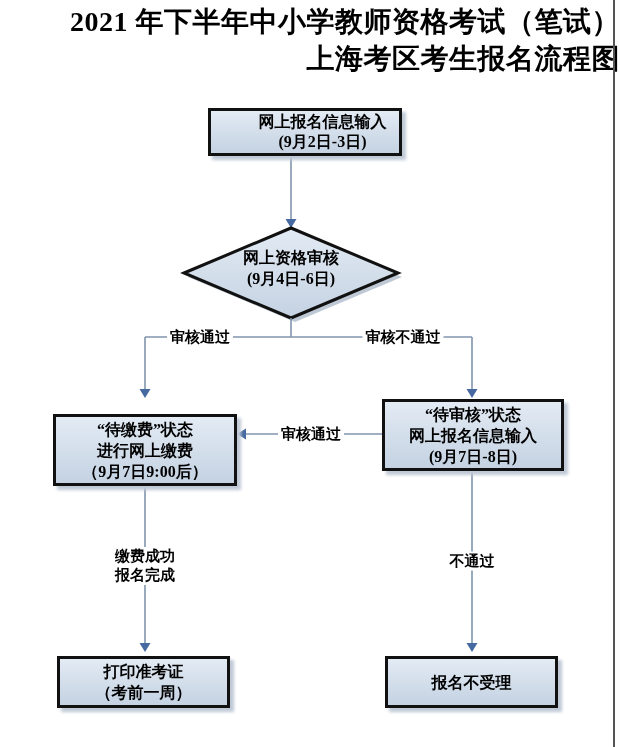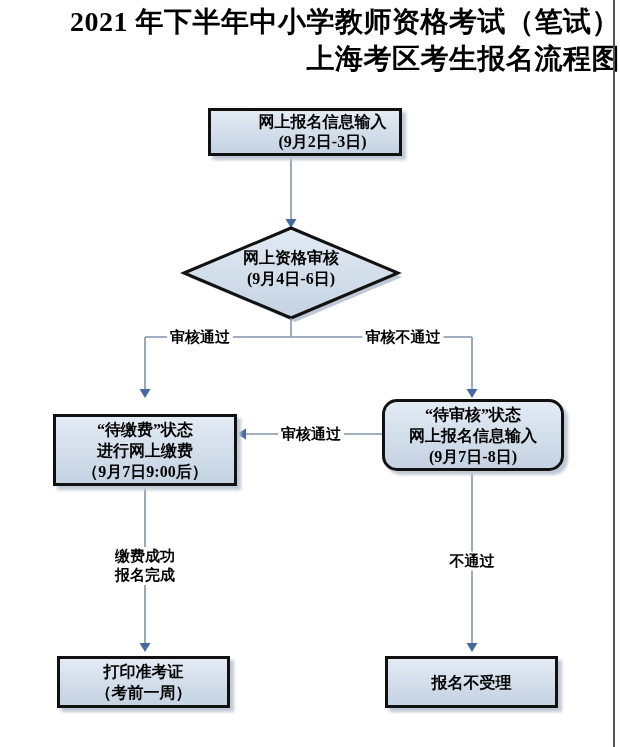--- a/index.html
+++ b/index.html
@@ -38,21 +38,21 @@
     flex-direction: column;
     align-items: center;
     justify-content: center;
     text-align: center;
     font-weight: bold;
     font-size: 16px;
     line-height: 21px;
   }
   #box-input  { left: 208px; top: 108px; width: 194px; height: 48px; line-height: 20px; padding-left: 35px; }
   #box-pay    { left: 53px;  top: 414px; width: 184px; height: 72px; }
-  #box-onsite { left: 382px; top: 399px; width: 182px; height: 72px; border-radius: 15px; }
+  #box-onsite { left: 382px; top: 399px; width: 182px; height: 72px; }
   #box-print  { left: 57px;  top: 656px; width: 173px; height: 52px; }
   #box-reject { left: 385px; top: 656px; width: 173px; height: 52px; }
 
   .diamond-text {
     position: absolute;
     left: 191px; top: 247px; width: 200px;
     text-align: center;
     font-weight: bold;
     font-size: 16px;
     line-height: 21px;

